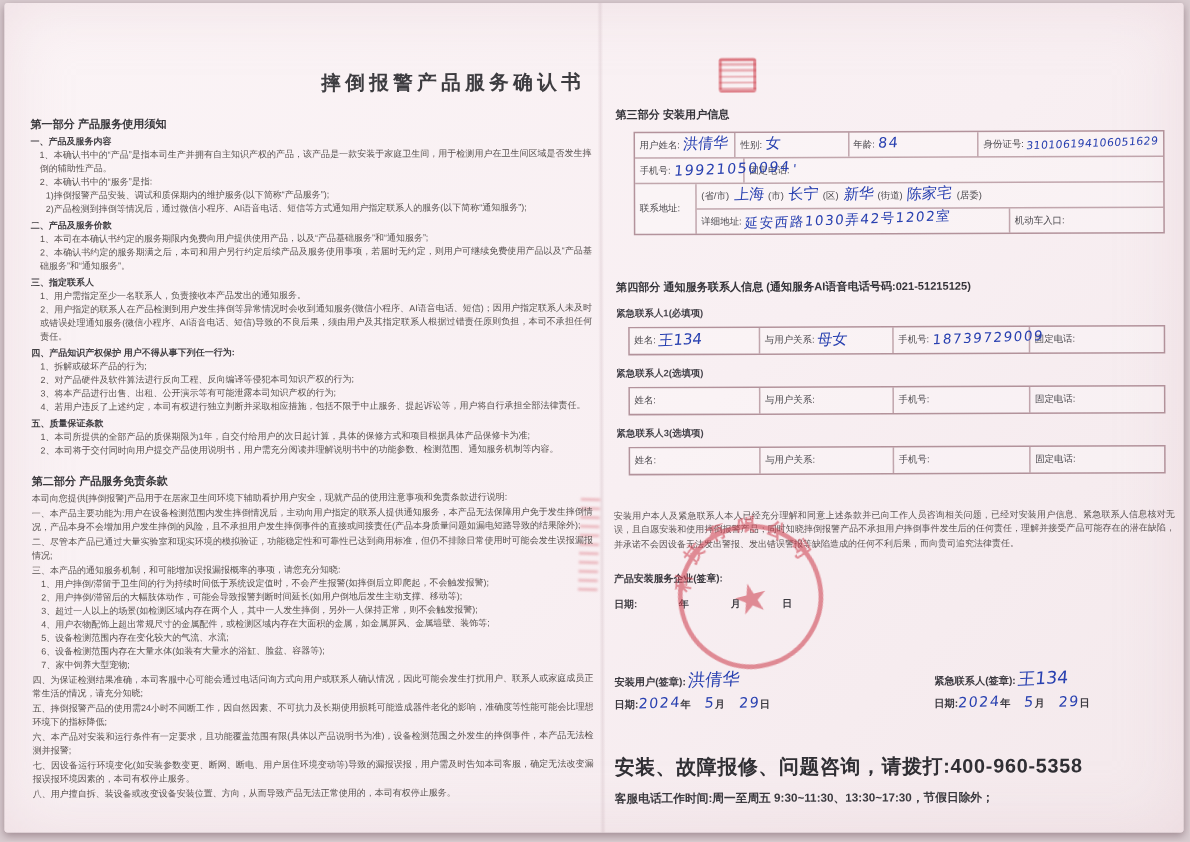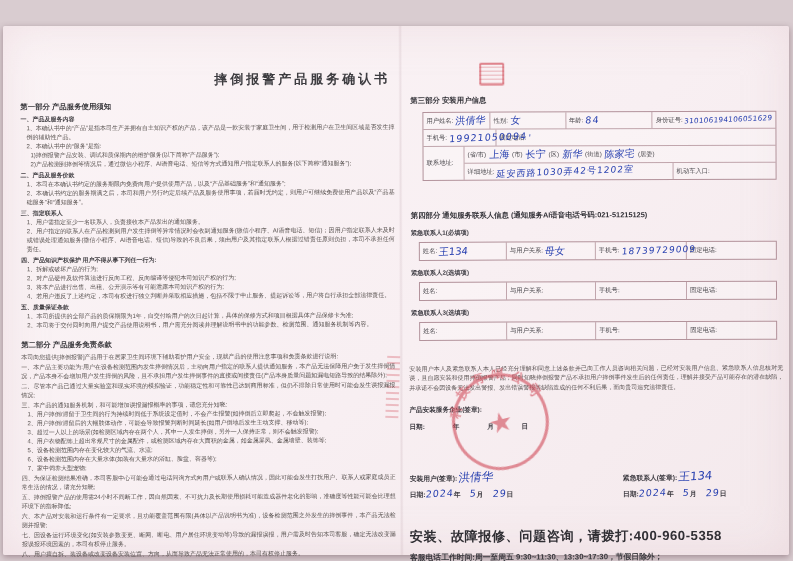--- a/index.html
+++ b/index.html
@@ -7,21 +7,20 @@
     width:793px;height:561px;overflow:hidden;
     background:#d9ccd0;
     font-family:"Liberation Sans","DejaVu Sans",sans-serif;
     position:relative;
   }
   .paper{
     position:absolute;left:3px;top:2px;right:4px;bottom:6px;
     background:linear-gradient(135deg,#fbf4f6 0%,#f8eff2 55%,#f4e9ec 100%);
     box-shadow:0 2px 6px rgba(90,60,70,.45), inset 0 0 40px rgba(230,205,212,.5);
     border-radius:2px;
-    margin-top:24px;
   }
   .scan{position:absolute;inset:0;transform:rotate(-0.2deg);}
   .crease{
     position:absolute;left:396px;top:0;width:4px;height:100%;
     background:linear-gradient(90deg,transparent,rgba(170,140,150,.18),transparent);
   }
   .title{
     position:absolute;top:44px;left:0;width:600px;text-align:center;
     font-size:13px;font-weight:bold;letter-spacing:3px;color:#3d3c40;
   }

